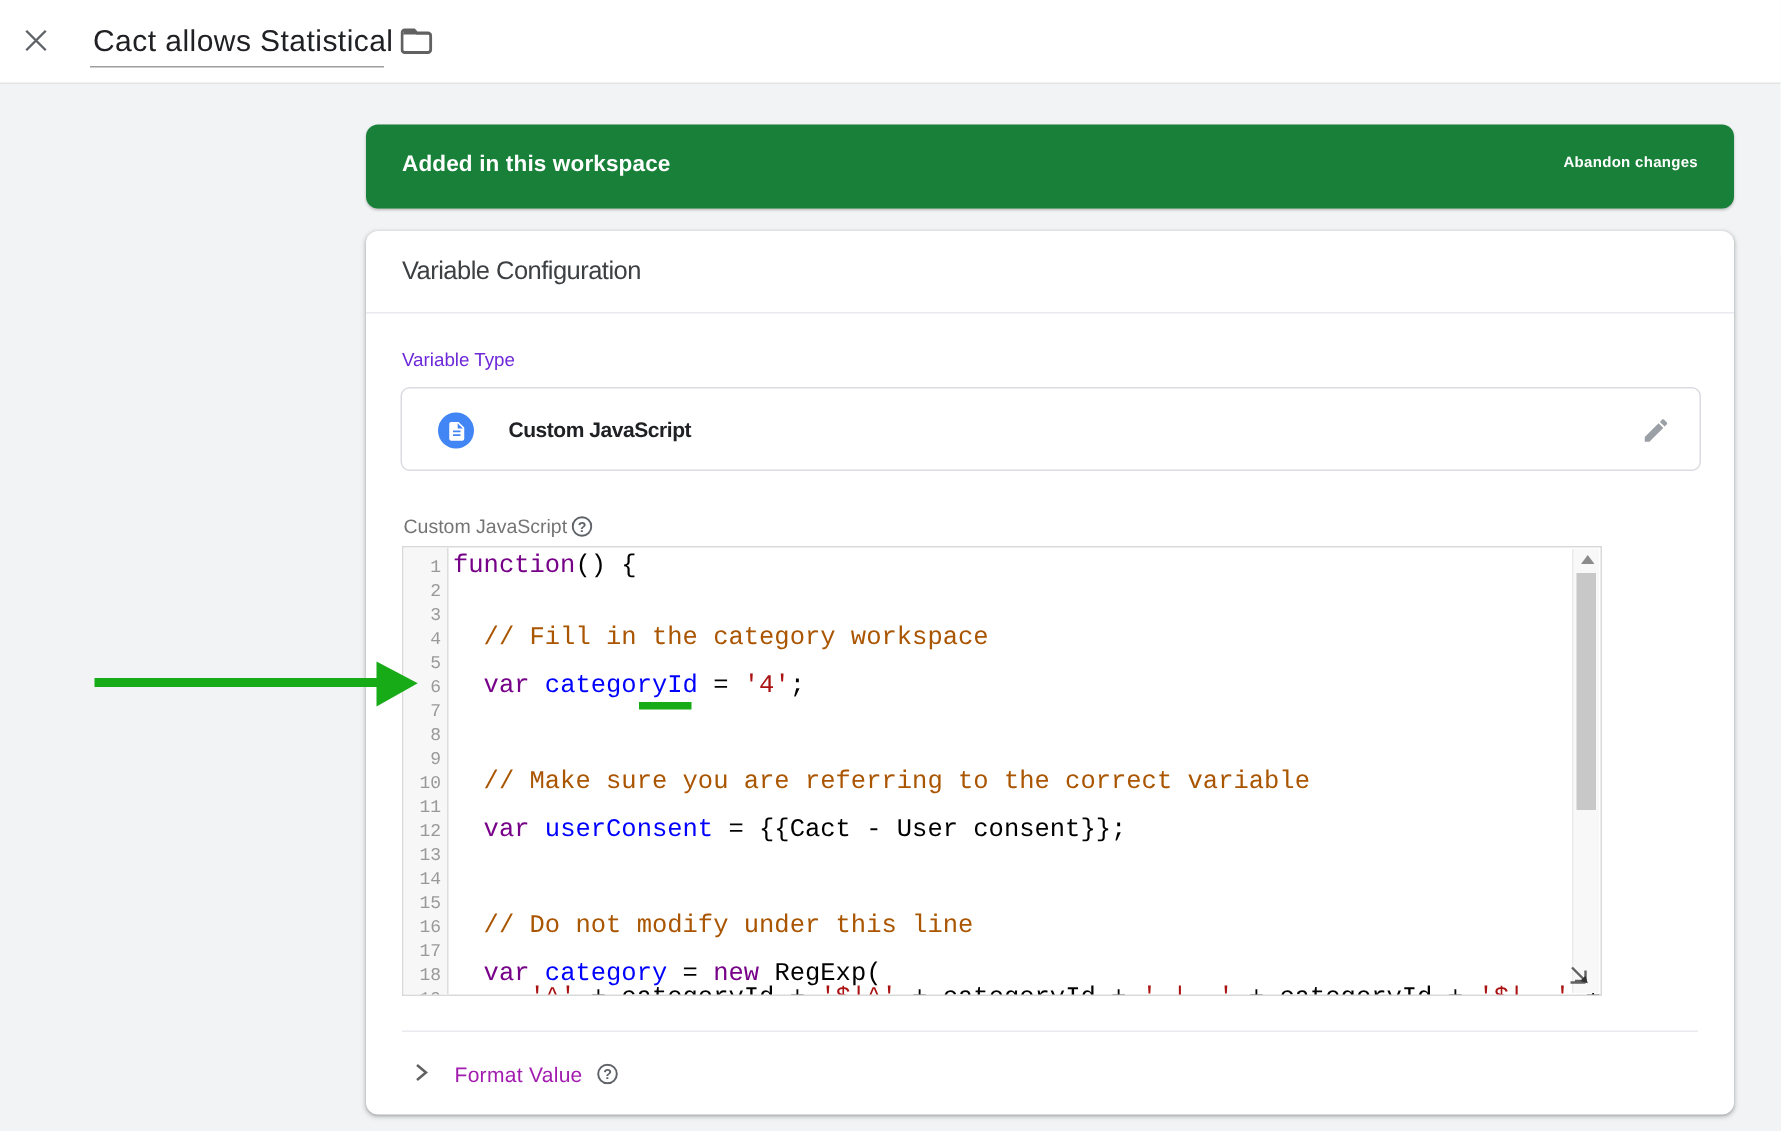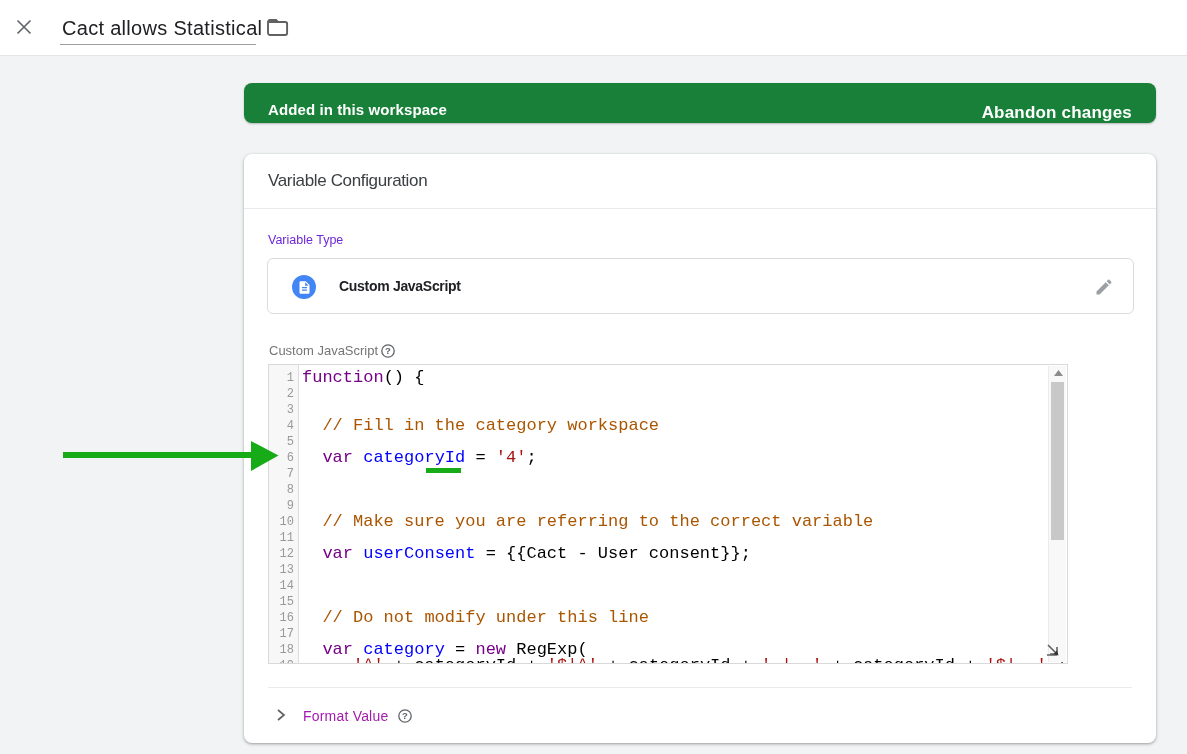--- a/index.html
+++ b/index.html
@@ -4,24 +4,24 @@
 <style>
   html,body{margin:0;padding:0}
   body{width:1187px;height:754px;position:relative;overflow:hidden;
        background:#f1f3f4;font-family:"Liberation Sans",sans-serif;}
   .abs{position:absolute}
   
   #header{top:0;left:0;width:1187px;height:55px;background:#fff;border-bottom:1px solid #e4e4e4}
   #title{left:62px;top:17px;font-size:20px;color:#202124;letter-spacing:0.3px}
   #titleline{left:60px;top:44px;width:196px;height:1px;background:#9e9e9e}
   
-  #banner{left:244px;top:83px;width:912px;height:40px;background:#188038;border-radius:8px;
+  #banner{left:244px;top:83px;width:912px;height:56px;background:#188038;border-radius:8px;
           box-shadow:0 1px 2px rgba(0,0,0,.25);color:#fff}
   #banner .l{position:absolute;left:24px;top:18px;font-size:15px;font-weight:700;letter-spacing:0.1px}
-  #banner .r{position:absolute;right:24px;top:20px;font-size:17px;font-weight:700;letter-spacing:0.2px}
+  #banner .r{position:absolute;right:24px;top:20px;font-size:10px;font-weight:700;letter-spacing:0.2px}
   
   #card{left:244px;top:154px;width:912px;height:589px;background:#fff;border-radius:8px;
         box-shadow:0 1px 2px rgba(60,64,67,.3),0 1px 3px 1px rgba(60,64,67,.15)}
   #cardtitle{left:268px;top:171px;font-size:17px;color:#3c4043;letter-spacing:-0.35px}
   #carddiv1{left:244px;top:208px;width:912px;height:1px;background:#e8eaed}
   #vtlabel{left:268px;top:233px;font-size:12.5px;color:#6d28d9}
   #typebox{left:267px;top:258px;width:867px;height:56px;border:1px solid #dadce0;border-radius:6px;background:#fff;box-sizing:border-box}
   #bluecircle{left:292px;top:275px;width:24px;height:24px;border-radius:50%;background:#4285f4}
   #typetext{left:339px;top:278px;font-size:14px;font-weight:700;color:#202124;letter-spacing:-0.3px}
   #cjslabel{left:269px;top:343px;font-size:13px;color:#757575}

